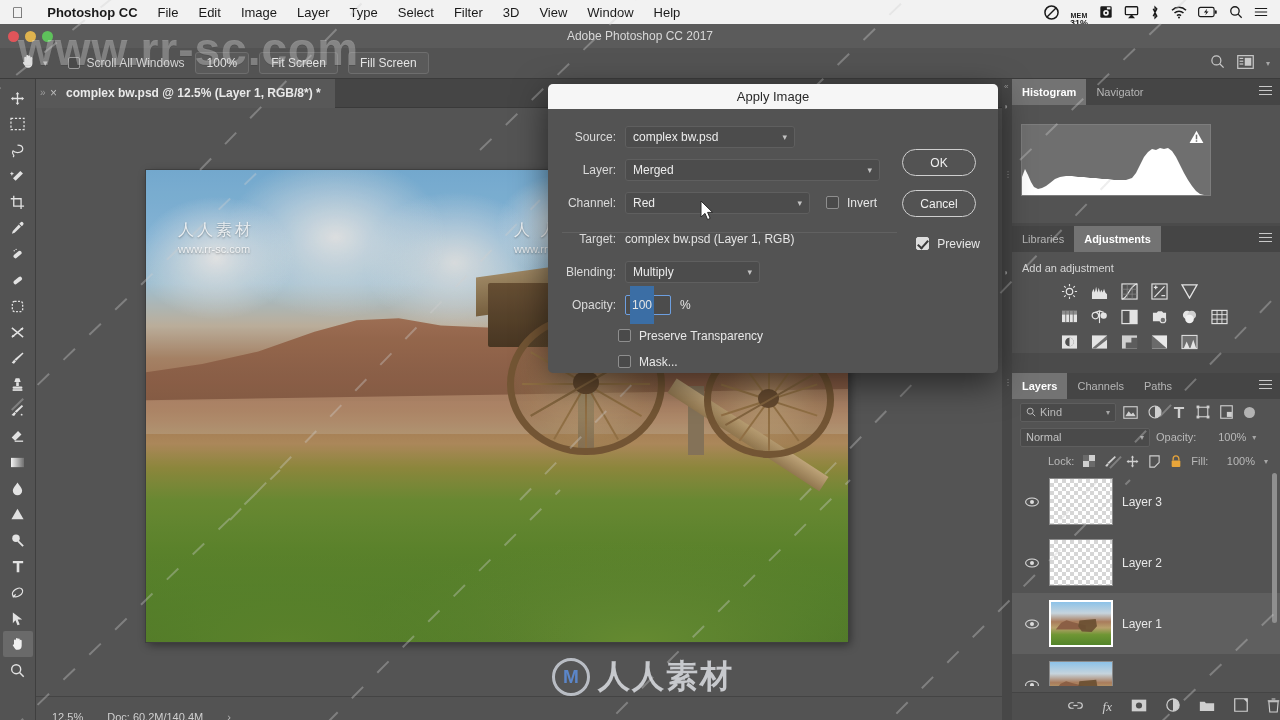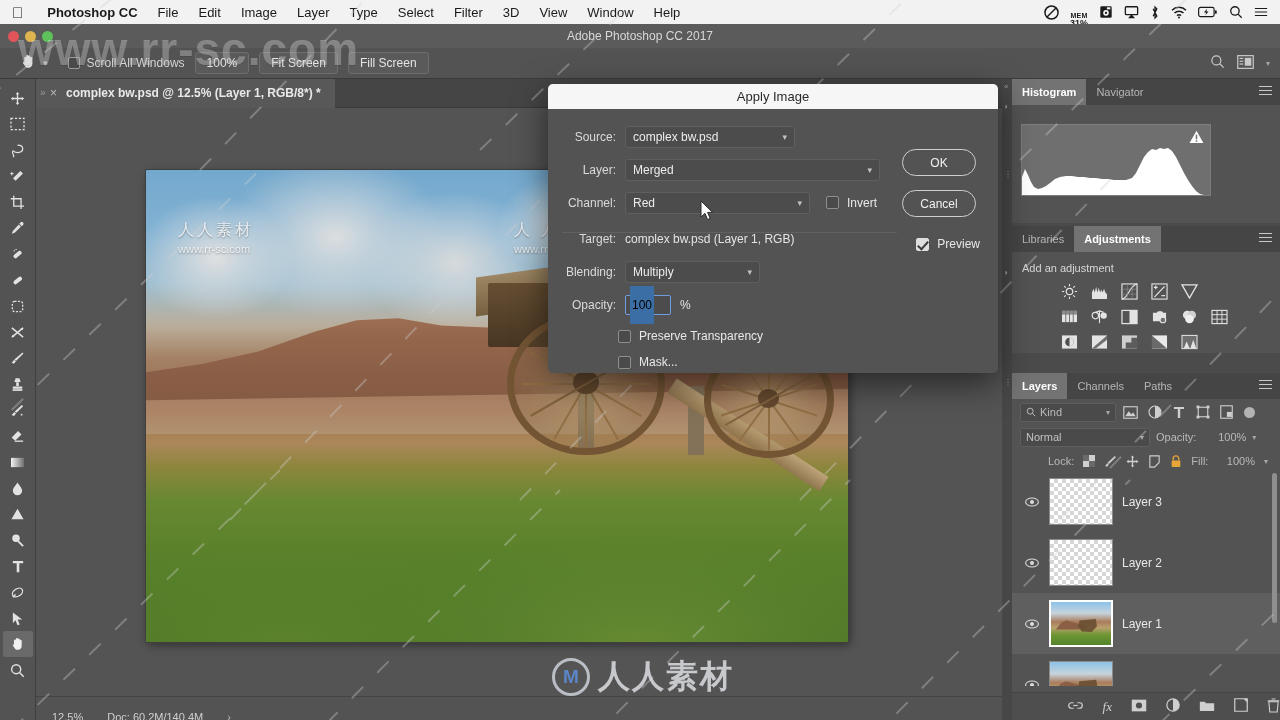--- a/index.html
+++ b/index.html
@@ -242,28 +242,28 @@
     display:flex; align-items:center; justify-content:center; font-size:13px; }
   #dlgbody { position:relative; height:264px; padding:14px 0 0 0; }
   .frow { display:flex; align-items:center; height:27px; margin-bottom:6px; padding-left:14px; }
   .flabel { width:63px; text-align:right; font-size:12px; color:#dadada; padding-right:9px; }
   .fsel { height:22px; background:#4c4c4c; border:1px solid #5f5f5f; border-radius:3px;
     display:flex; align-items:center; justify-content:space-between; padding:0 7px;
     font-size:12px; color:#ececec; }
   .fsel .cv { font-size:9px; color:#c2c2c2; }
   .ftext { font-size:12px; color:#e4e4e4; }
   .dlg-sep { position:absolute; left:14px; top:123px; width:335px; height:1px; background:#616161; }
-  .dlgcheck { display:flex; align-items:center; gap:8px; font-size:12px; color:#e8e8e8; }
+  .dlgcheck { display:flex; gap:8px; font-size:12px; color:#e8e8e8; }
   .dbox { width:13px; height:13px; border:1px solid #8e8e8e; border-radius:2px; background:#4a4a4a; position:relative; }
   .dbox.on { background:#dedede; border-color:#dedede; }
   .dbox.on::after { content:""; position:absolute; left:3px; top:0px; width:4px; height:9px;
     border:solid #3a3a3a; border-width:0 2px 2px 0; transform:rotate(42deg); }
   .opacity-input { width:46px; height:20px; background:#4c4c4c; border:1px solid #6d9fe0;
      border-radius:2px; display:flex; align-items:center; padding-left:4px; }
-  .opacity-input span { background:#3b6ea5; color:#000000; font-size:12px; padding:12px 2px; }
+  .opacity-input span { background:#3b6ea5; color:#e5e5e5; font-size:12px; padding:12px 2px; }
   #dlgbtns { position:absolute; right:22px; top:40px; display:flex; flex-direction:column; gap:14px; }
   .dbtn { width:74px; height:27px; border-radius:14px; border:1px solid #cfcfcf;
     display:flex; align-items:center; justify-content:center; font-size:12px; color:#f0f0f0; background:transparent; }
   #previewrow { position:absolute; right:18px; top:128px; }
   #cursor { position:absolute; left:700px; top:200px; pointer-events:none; }
 </style>
 </head>
 <body>
 
 <div id="menubar">

